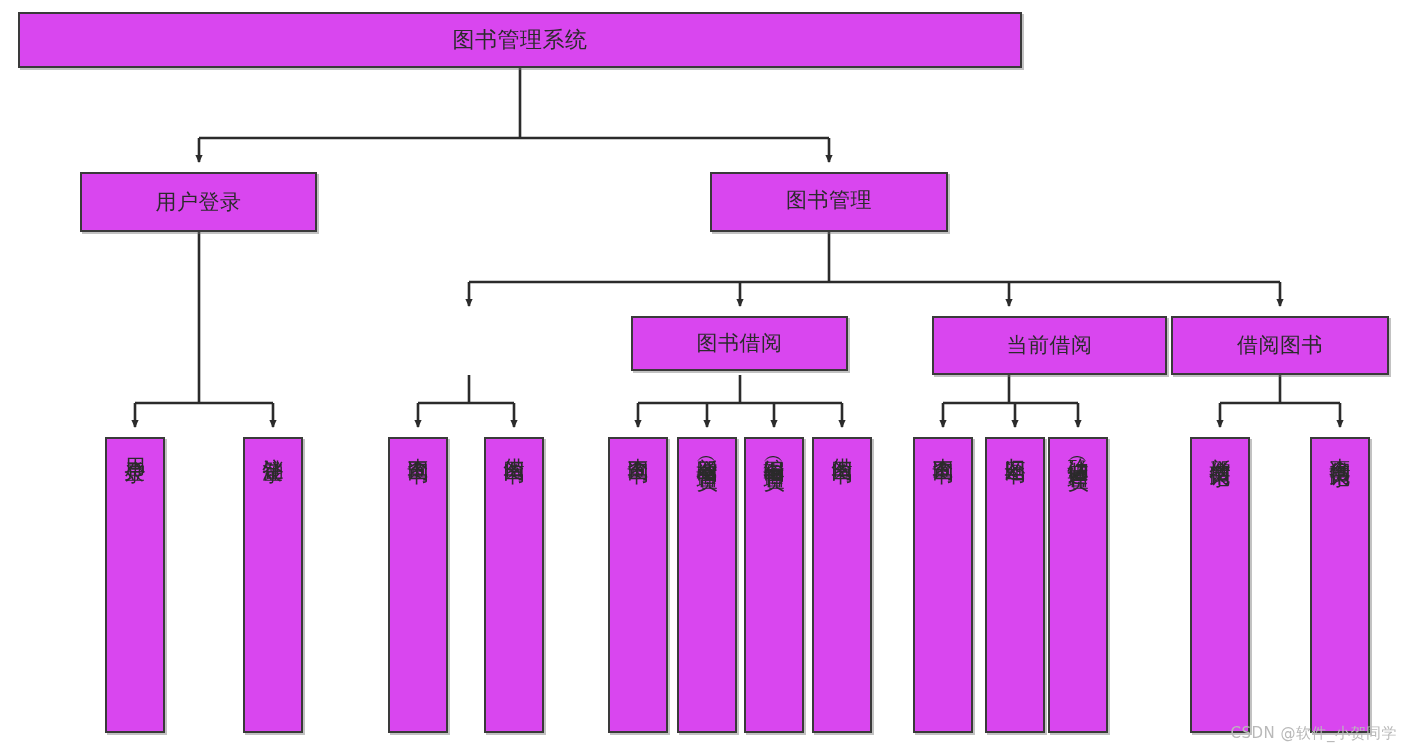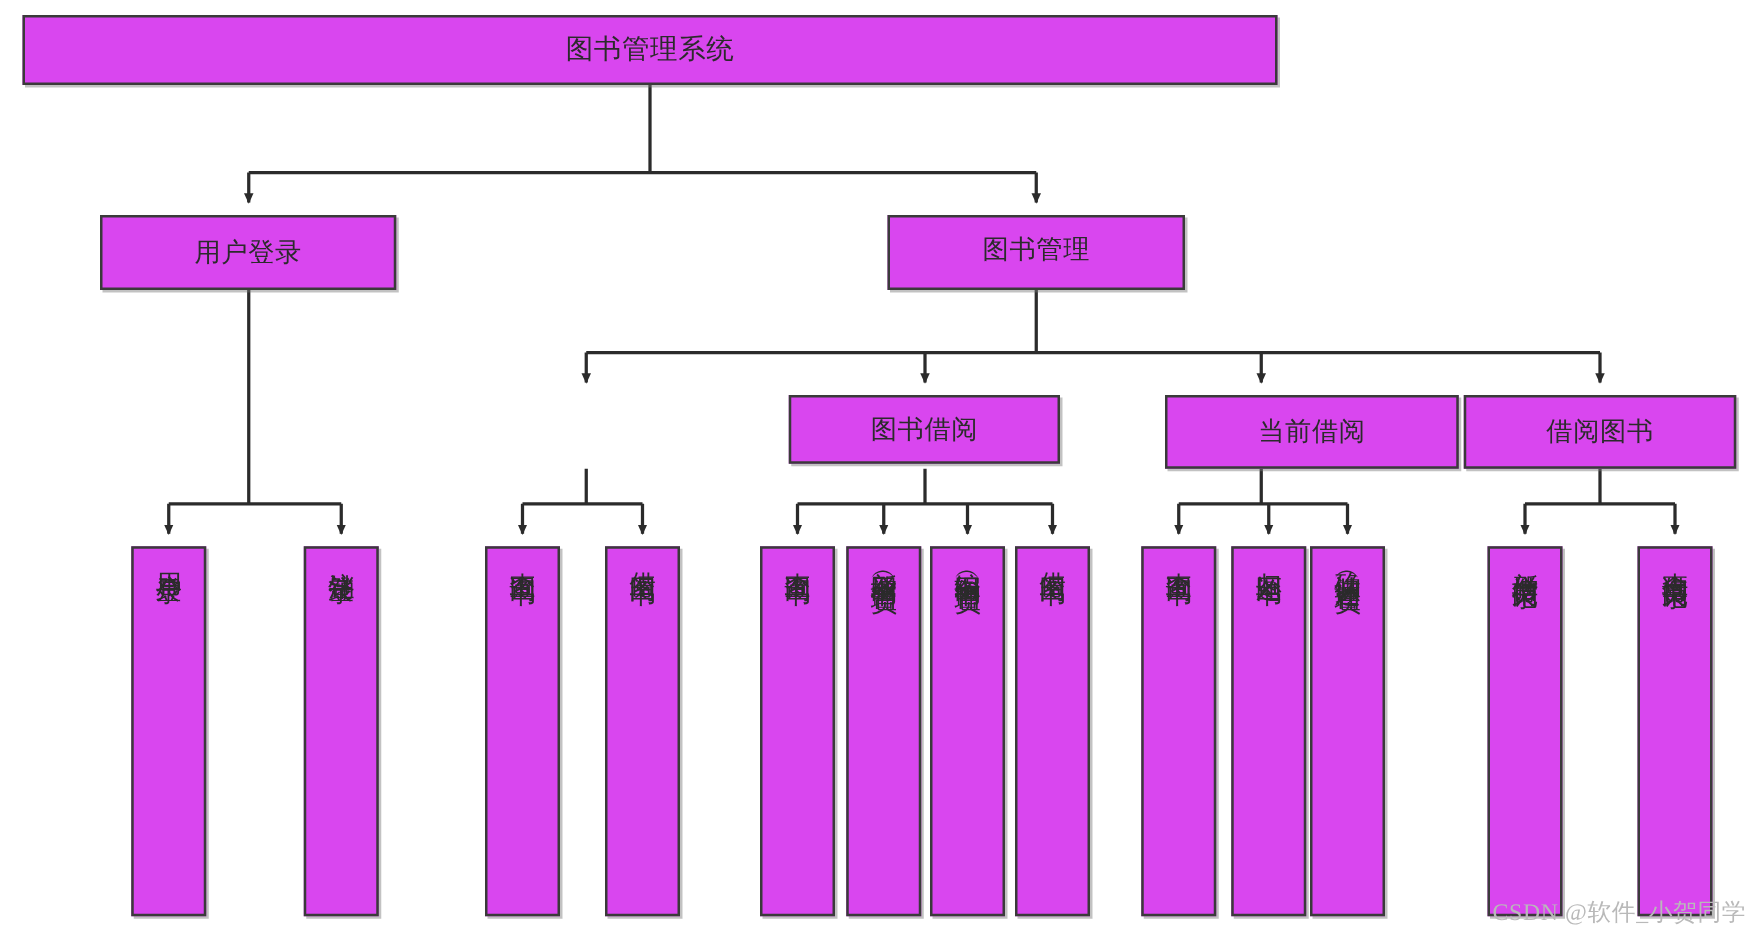--- a/index.html
+++ b/index.html
@@ -58,25 +58,24 @@
     font-size: 21px;
     line-height: 1.05;
     letter-spacing: 2px;
     white-space: nowrap;
     margin: 0 auto;
   }
   .watermark {
     position: absolute;
     right: 8px;
     bottom: 4px;
-    font-size: 19px;
+    font-size: 15px;
     color: #b9b9b9;
     letter-spacing: 0.5px;
     white-space: nowrap;
-    font-family: Liberation Serif, serif;
   }
 </style>
 </head>
 <body>
 
 <div id="canvas">
 
   <svg class="edges" viewBox="0 0 1405 747" xmlns="http://www.w3.org/2000/svg">
     <defs>
       <marker id="arrowhead" markerWidth="9" markerHeight="9" refX="4.2" refY="7.4" orient="0" markerUnits="userSpaceOnUse">

